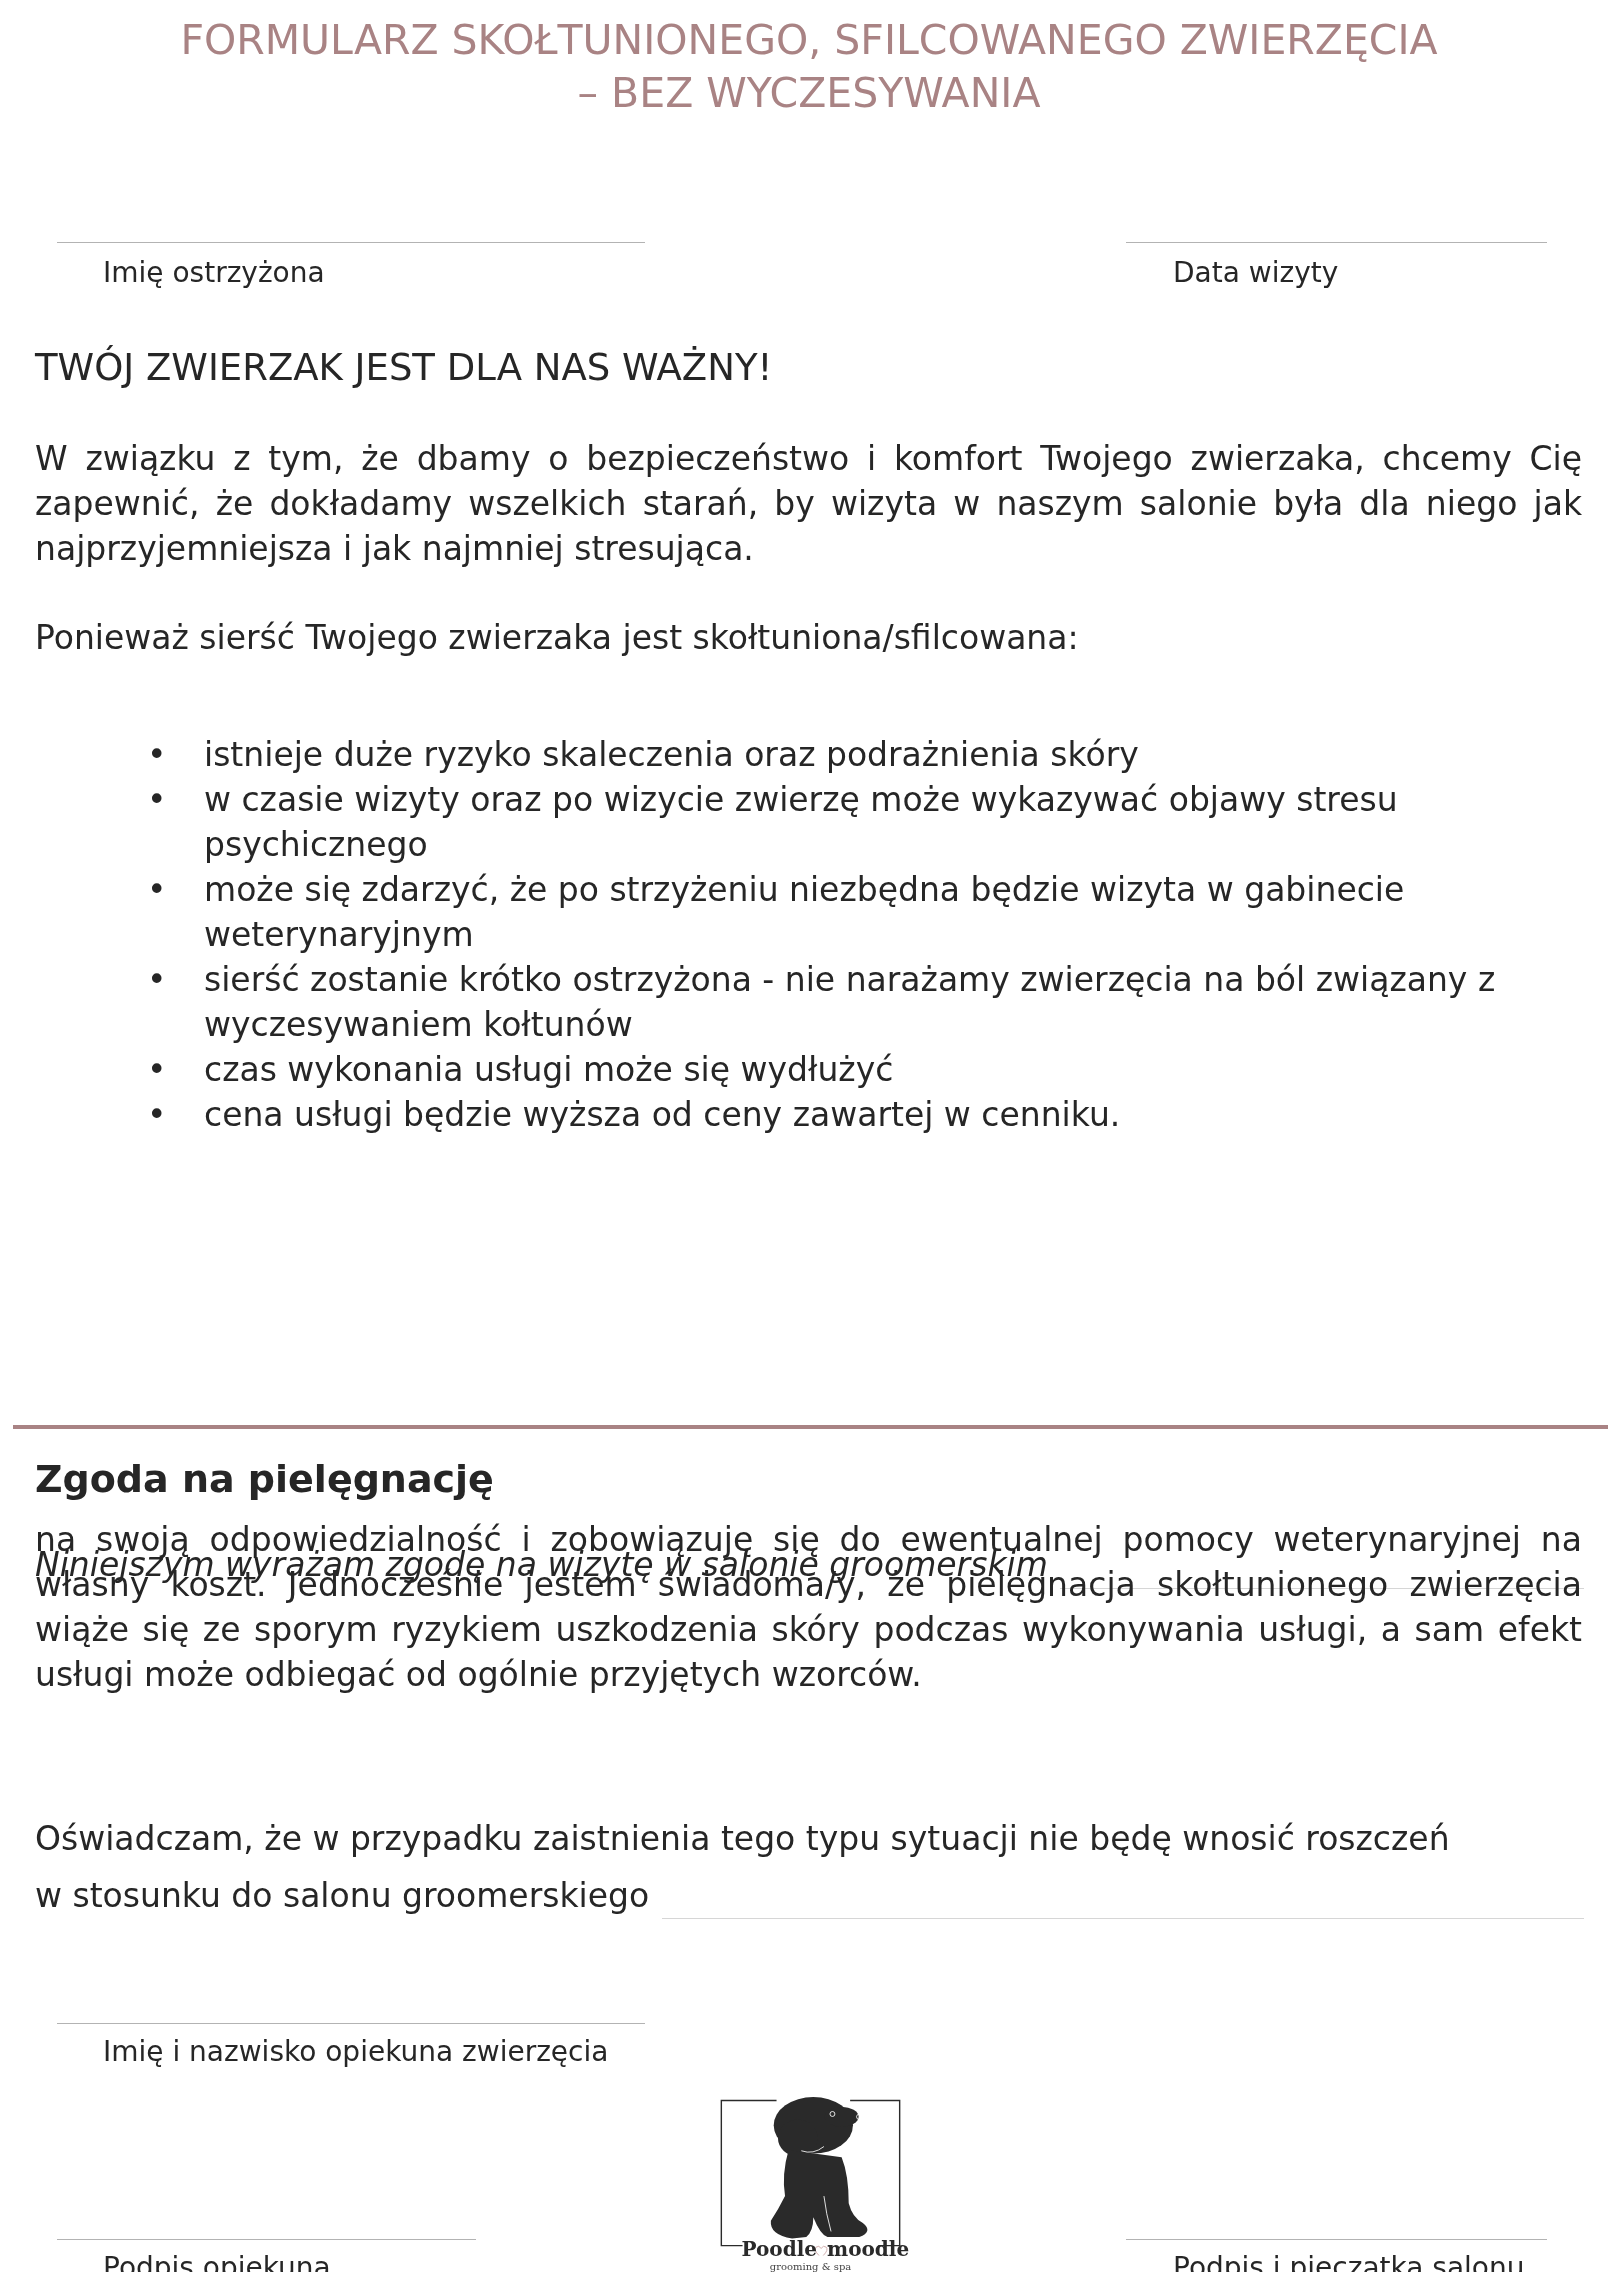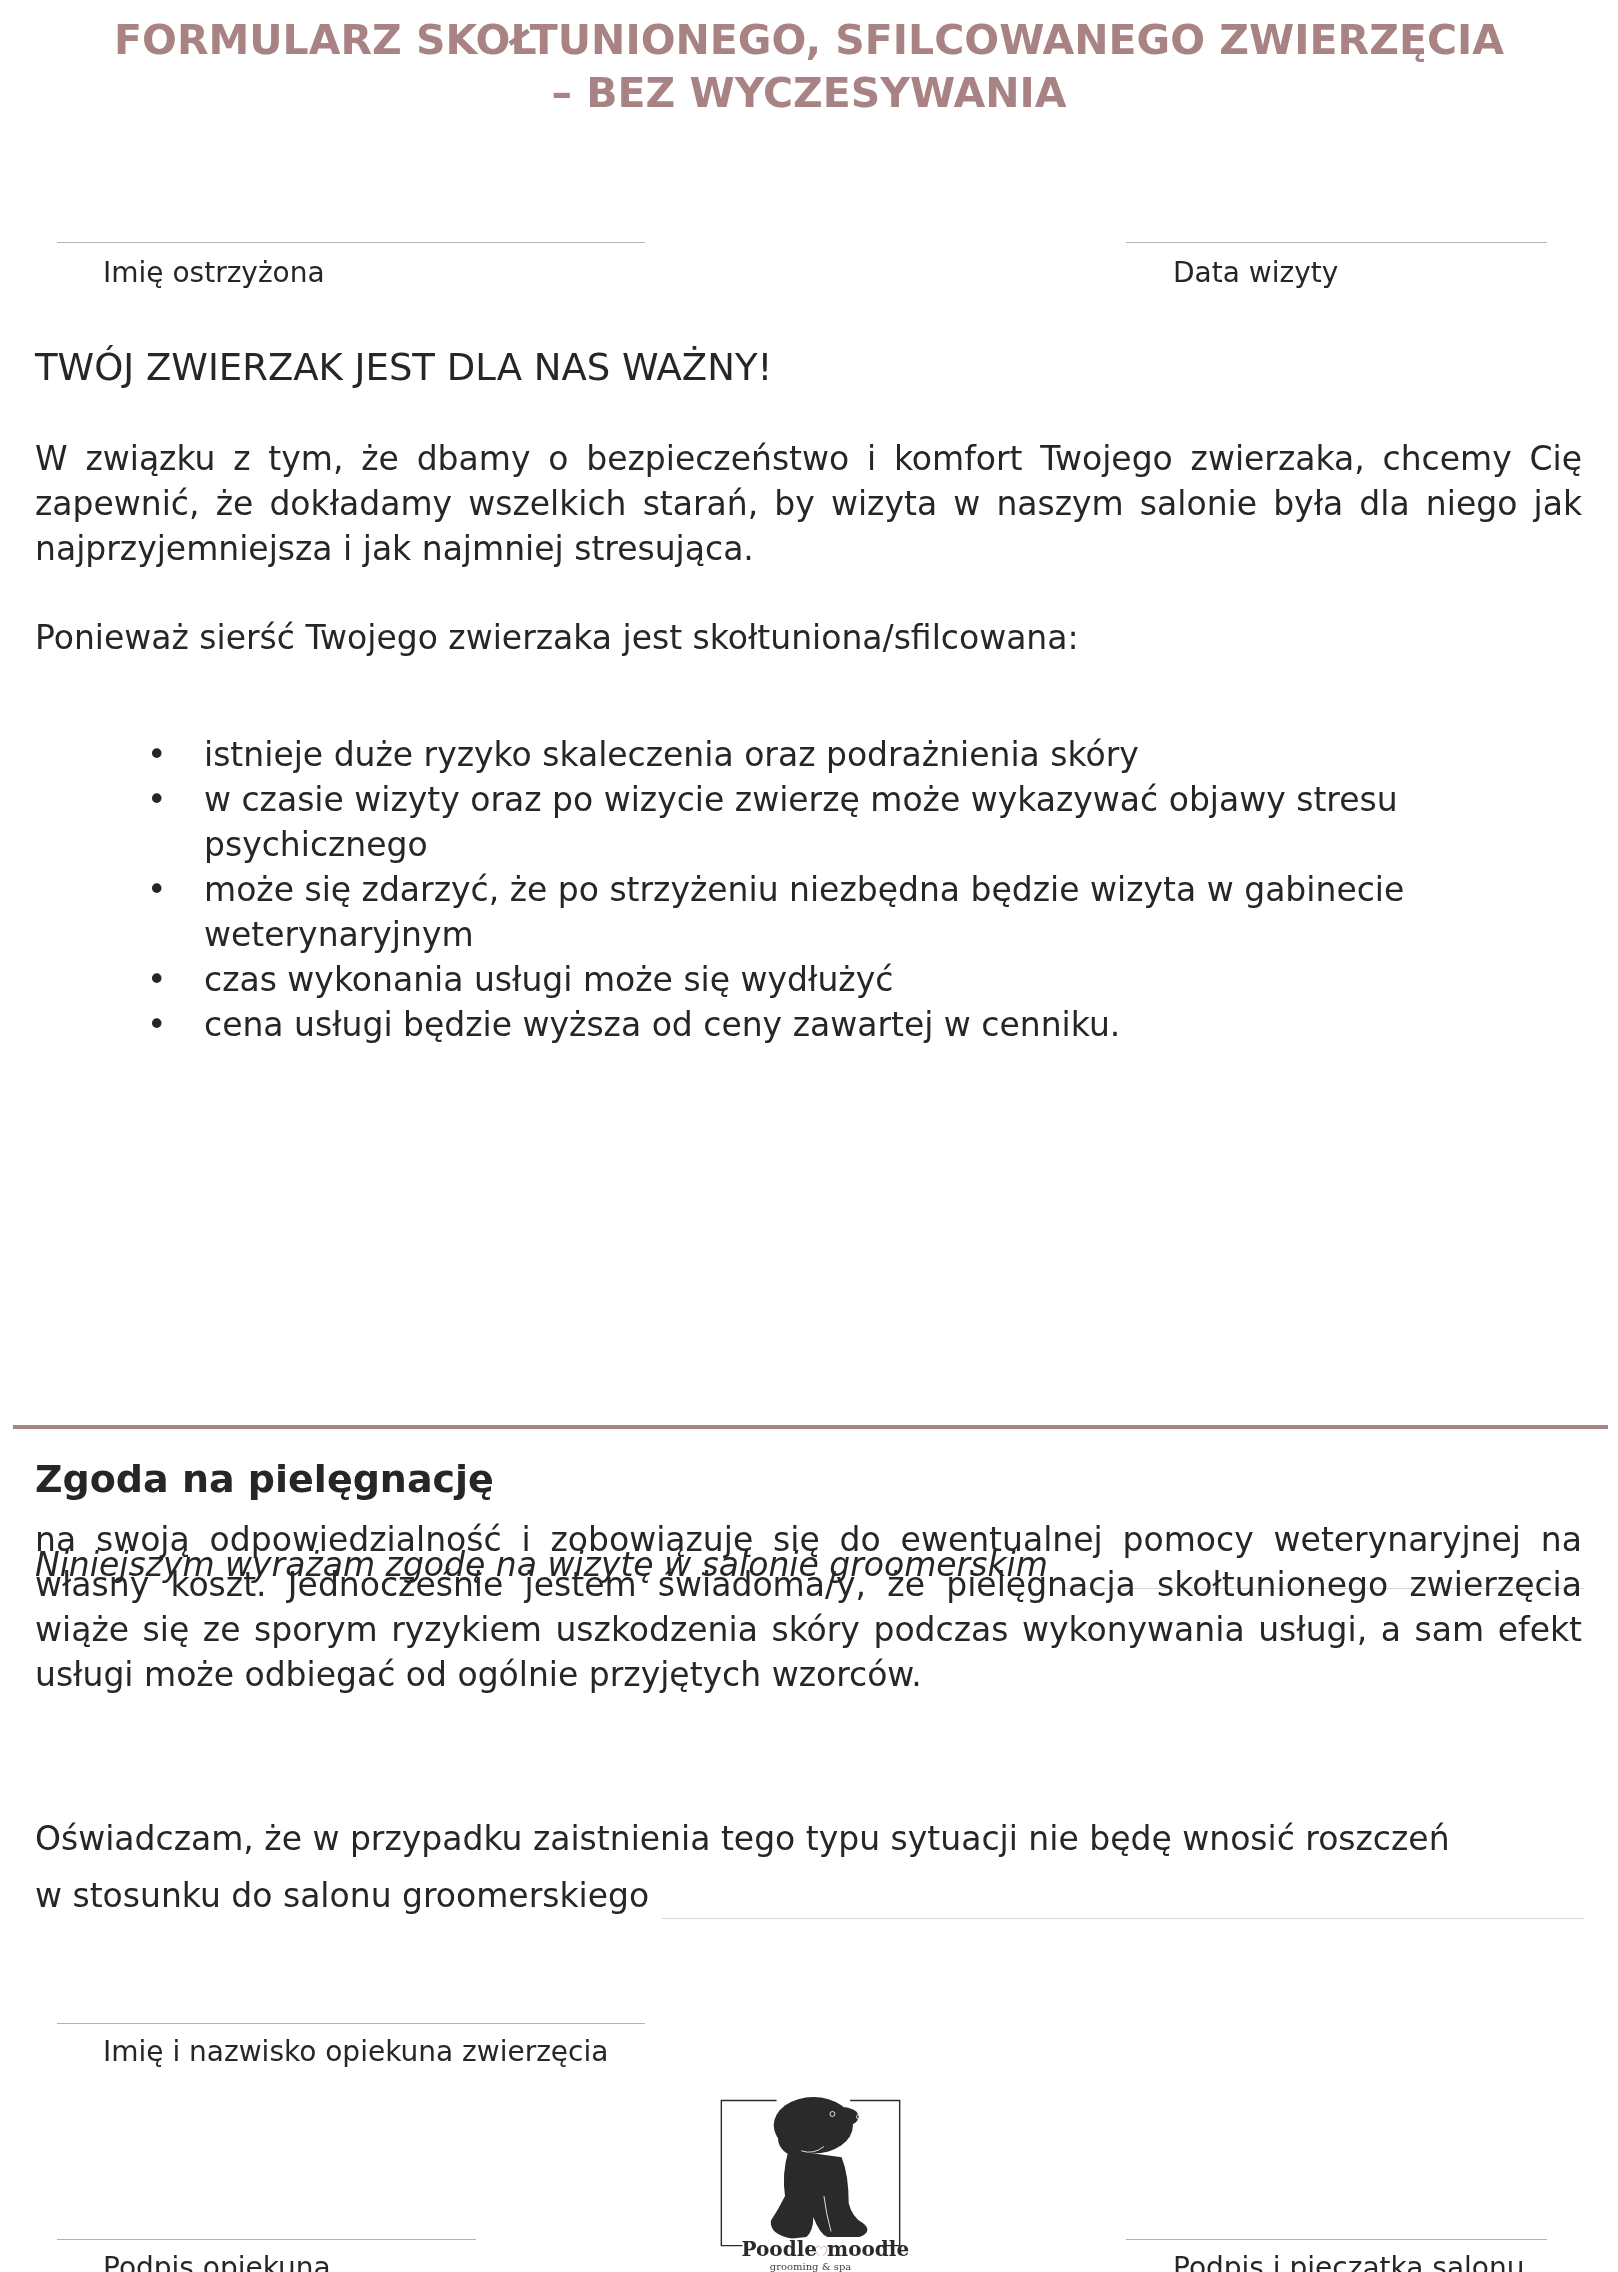--- a/index.html
+++ b/index.html
@@ -1,19 +1,19 @@
 <!DOCTYPE html>
 <html style="font-size:11.3px"><head>
 <meta charset="utf-8">
 <style>
   html, body { margin:0; padding:0; background:#ffffff; }
   body { width:1618px; height:2273px; position:relative; overflow:hidden;
          font-family:"DejaVu Sans", "Liberation Sans", sans-serif; color:#222222; }
   .abs { position:absolute; }
-  .title { left:0; width:1618px; text-align:center; font-weight:bold; color:#a98384;
+  .title { left:0; width:1618px; text-align:center; font-weight:normal; color:#a98384;
            font-size:41px; letter-spacing:0px; line-height:48px; }
   .line { position:absolute; height:1.4px; background:#b3b3b3; }
   .label { font-size:28px; color:#262626; }
   .h1 { font-size:37px; font-weight:normal; color:#262626; }
   .para { font-size:33px; line-height:45px; color:#262626; left:35px; width:1547px; }
   .justify { text-align:justify; text-align-last:left; }
   ul.bullets { position:absolute; left:142px; top:732px; margin:0; padding:0 0 0 62px;
                list-style:none; font-size:33px; line-height:45px; width:1346px; color:#262626; }
   ul.bullets li { position:relative; }
   ul.bullets li::before { content:"•"; position:absolute; left:-57px; }
@@ -32,20 +32,21 @@
 <div class="abs label" style="left:1173px; top:256px;">Data wizyty</div>
 
 <div class="abs h1" style="left:35px; top:346px;">TWÓJ ZWIERZAK JEST DLA NAS WAŻNY!</div>
 <div class="abs para justify" style="top:436px;">W związku z tym, że dbamy o bezpieczeństwo i komfort Twojego zwierzaka, chcemy Cię zapewnić, że dokładamy wszelkich starań, by wizyta w naszym salonie była dla niego jak najprzyjemniejsza i jak najmniej stresująca.</div>
 <div class="abs para" style="top:615px;">Ponieważ sierść Twojego zwierzaka jest skołtuniona/sfilcowana:</div>
 
 <ul class="bullets">
   <li>istnieje duże ryzyko skaleczenia oraz podrażnienia skóry</li>
   <li>w czasie wizyty oraz po wizycie zwierzę może wykazywać objawy stresu psychicznego</li>
   <li>może się zdarzyć, że po strzyżeniu niezbędna będzie wizyta w gabinecie weterynaryjnym</li>
+  <li>sierść zostanie krótko ostrzyżona - nie narażamy zwierzęcia na ból związany z wyczesywaniem kołtunów</li>
   <li>czas wykonania usługi może się wydłużyć</li>
   <li>cena usługi będzie wyższa od ceny zawartej w cenniku.</li>
 </ul>
 
 <div class="divider"></div>
 
 <div class="abs h1" style="left:35px; top:1457px; font-weight:bold; font-size:38px;">Zgoda na pielęgnację</div>
 <div class="abs para" style="top:1542px; width:auto;font-style:italic;">Niniejszym wyrażam zgodę na wizytę w salonie groomerskim</div>
 <div class="line" style="left:1060px; top:1588px; width:524px; background:#d6d6d6;"></div>
 <div class="abs para justify" style="top:1517px;">na swoją odpowiedzialność i zobowiązuję się do ewentualnej pomocy weterynaryjnej na własny koszt. Jednocześnie jestem świadoma/y, że pielęgnacja skołtunionego zwierzęcia wiąże się ze sporym ryzykiem uszkodzenia skóry podczas wykonywania usługi, a sam efekt usługi może odbiegać od ogólnie przyjętych wzorców.</div>

